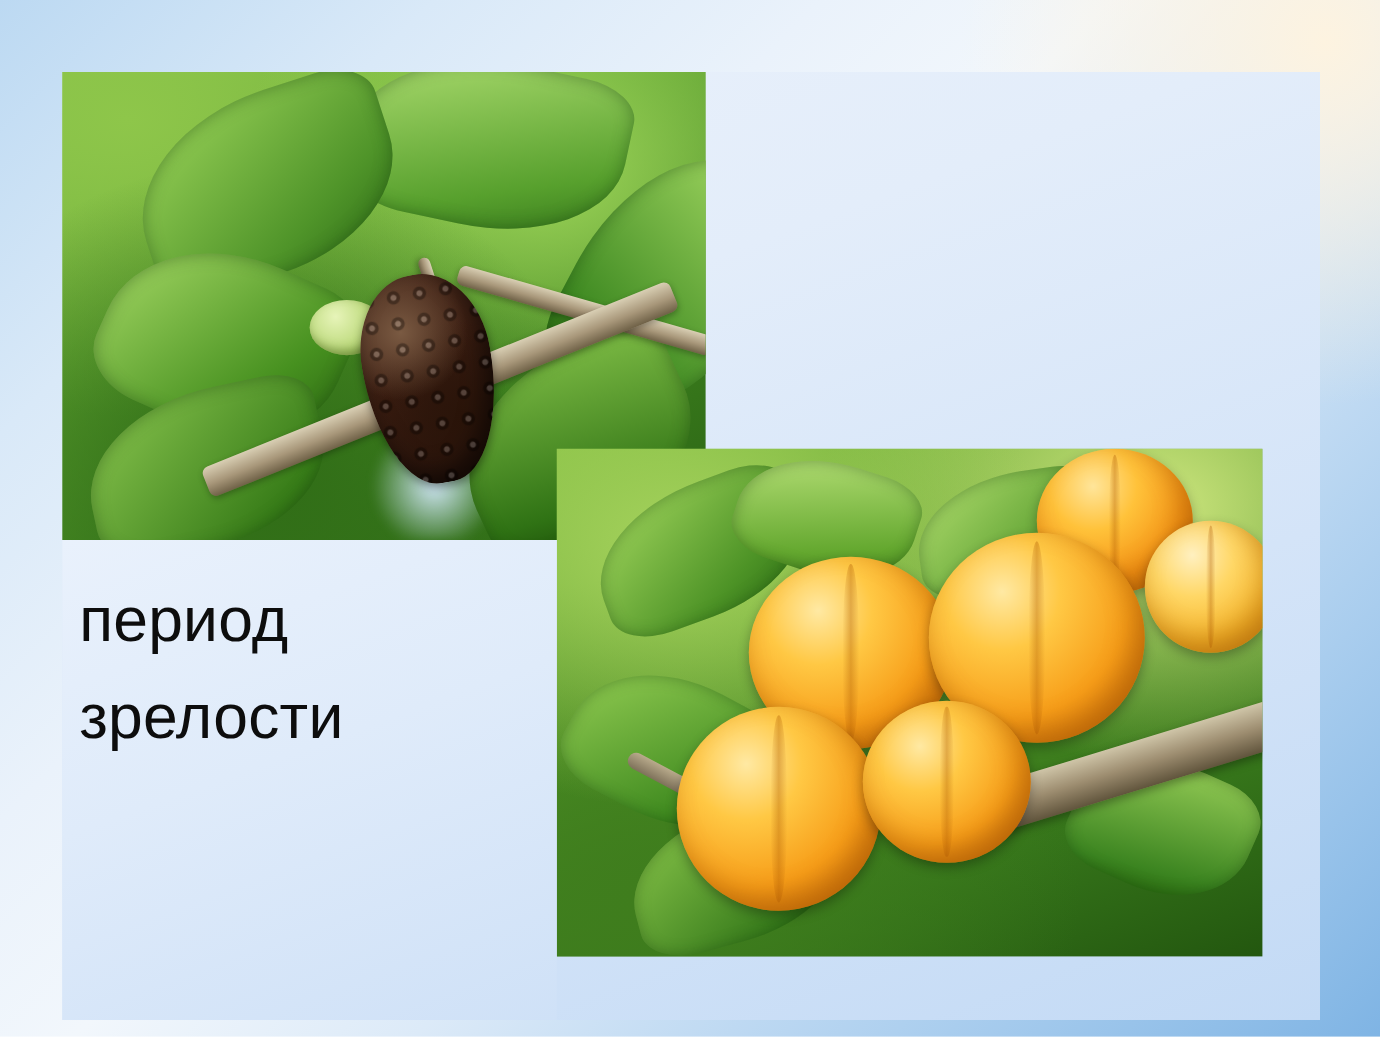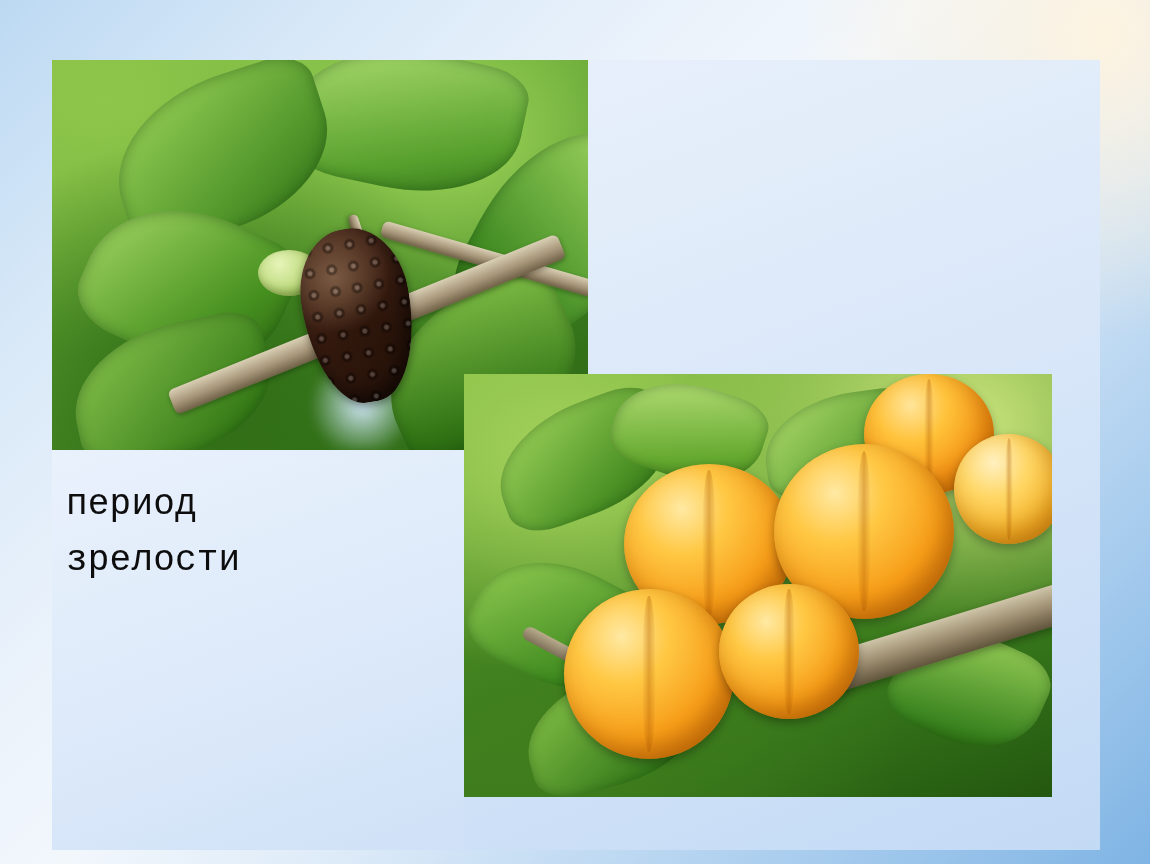--- a/index.html
+++ b/index.html
@@ -198,22 +198,22 @@
     top: 450px;
     width: 412px;
     height: 400px;
     background: linear-gradient(160deg, #e9f1fc 0%, #dfebfa 45%, #cfe1f7 100%);
   }
   #caption-text {
     position: absolute;
     left: 66px;
     top: 477px;
     width: 420px;
-    font-family: Liberation Mono, monospace;
-    font-size: 36px;
+    font-family: Liberation Sans, sans-serif;
+    font-size: 52px;
     line-height: 1.55;
     color: #0d0d0d;
     white-space: pre-line;
     letter-spacing: .2px;
   }
 </style>
 </head>
 <body>
 
 <div id="slide">

